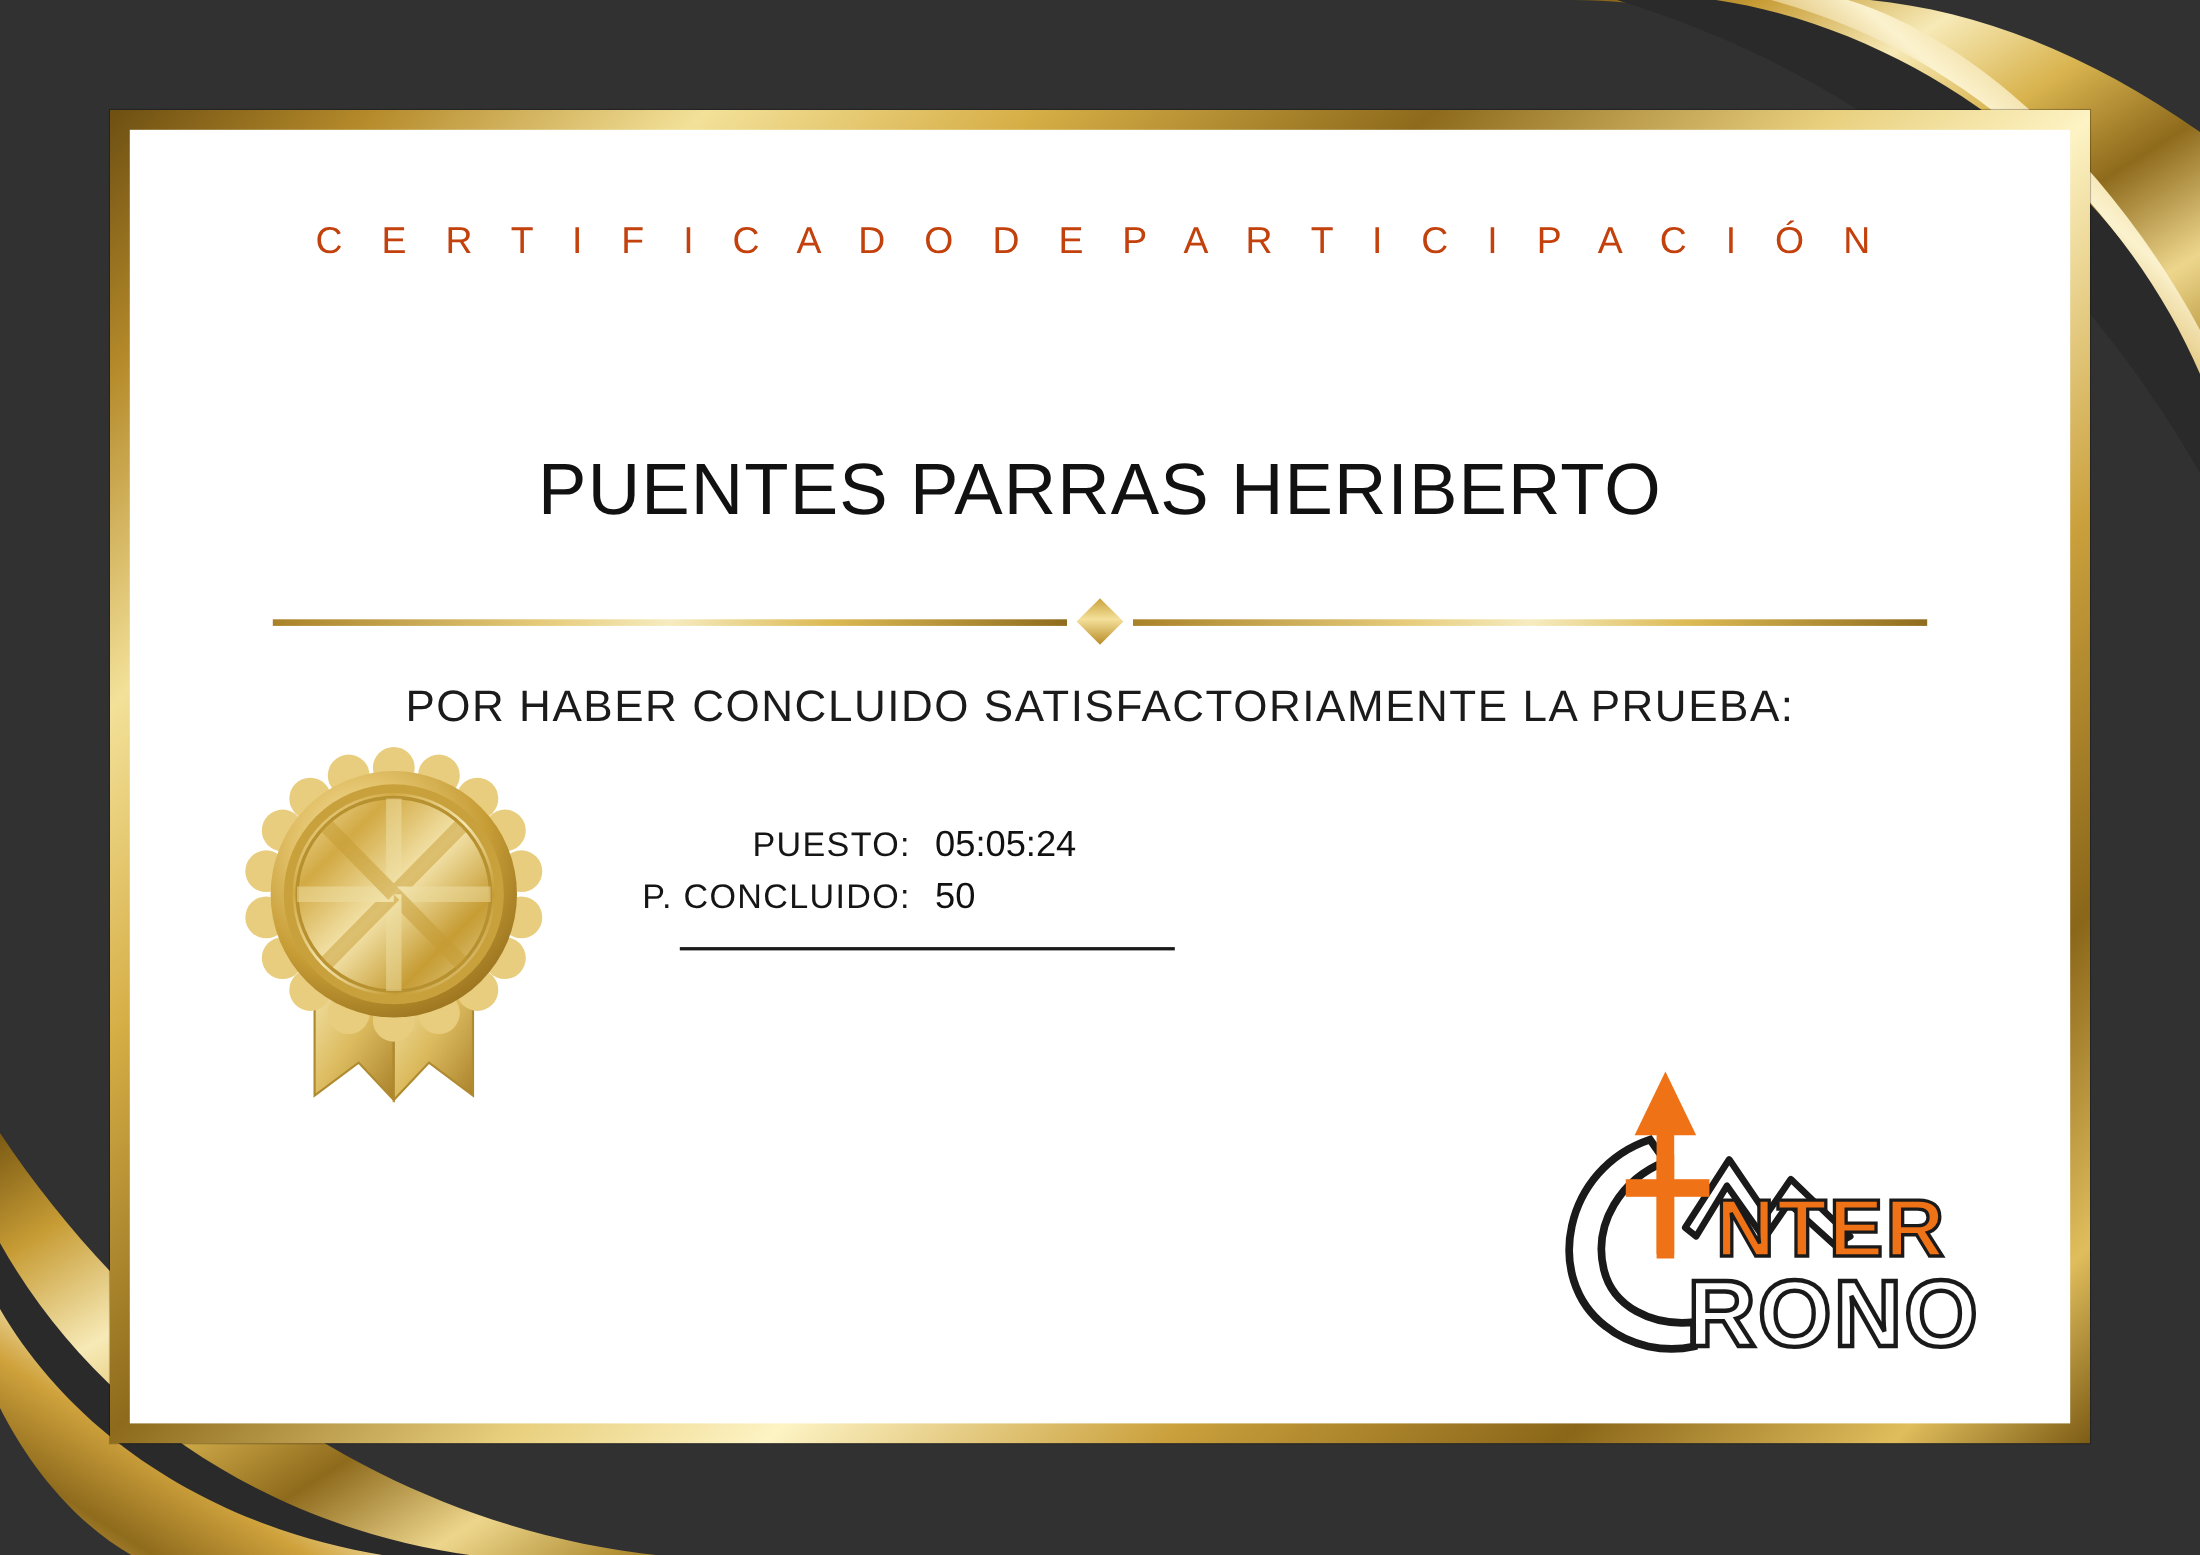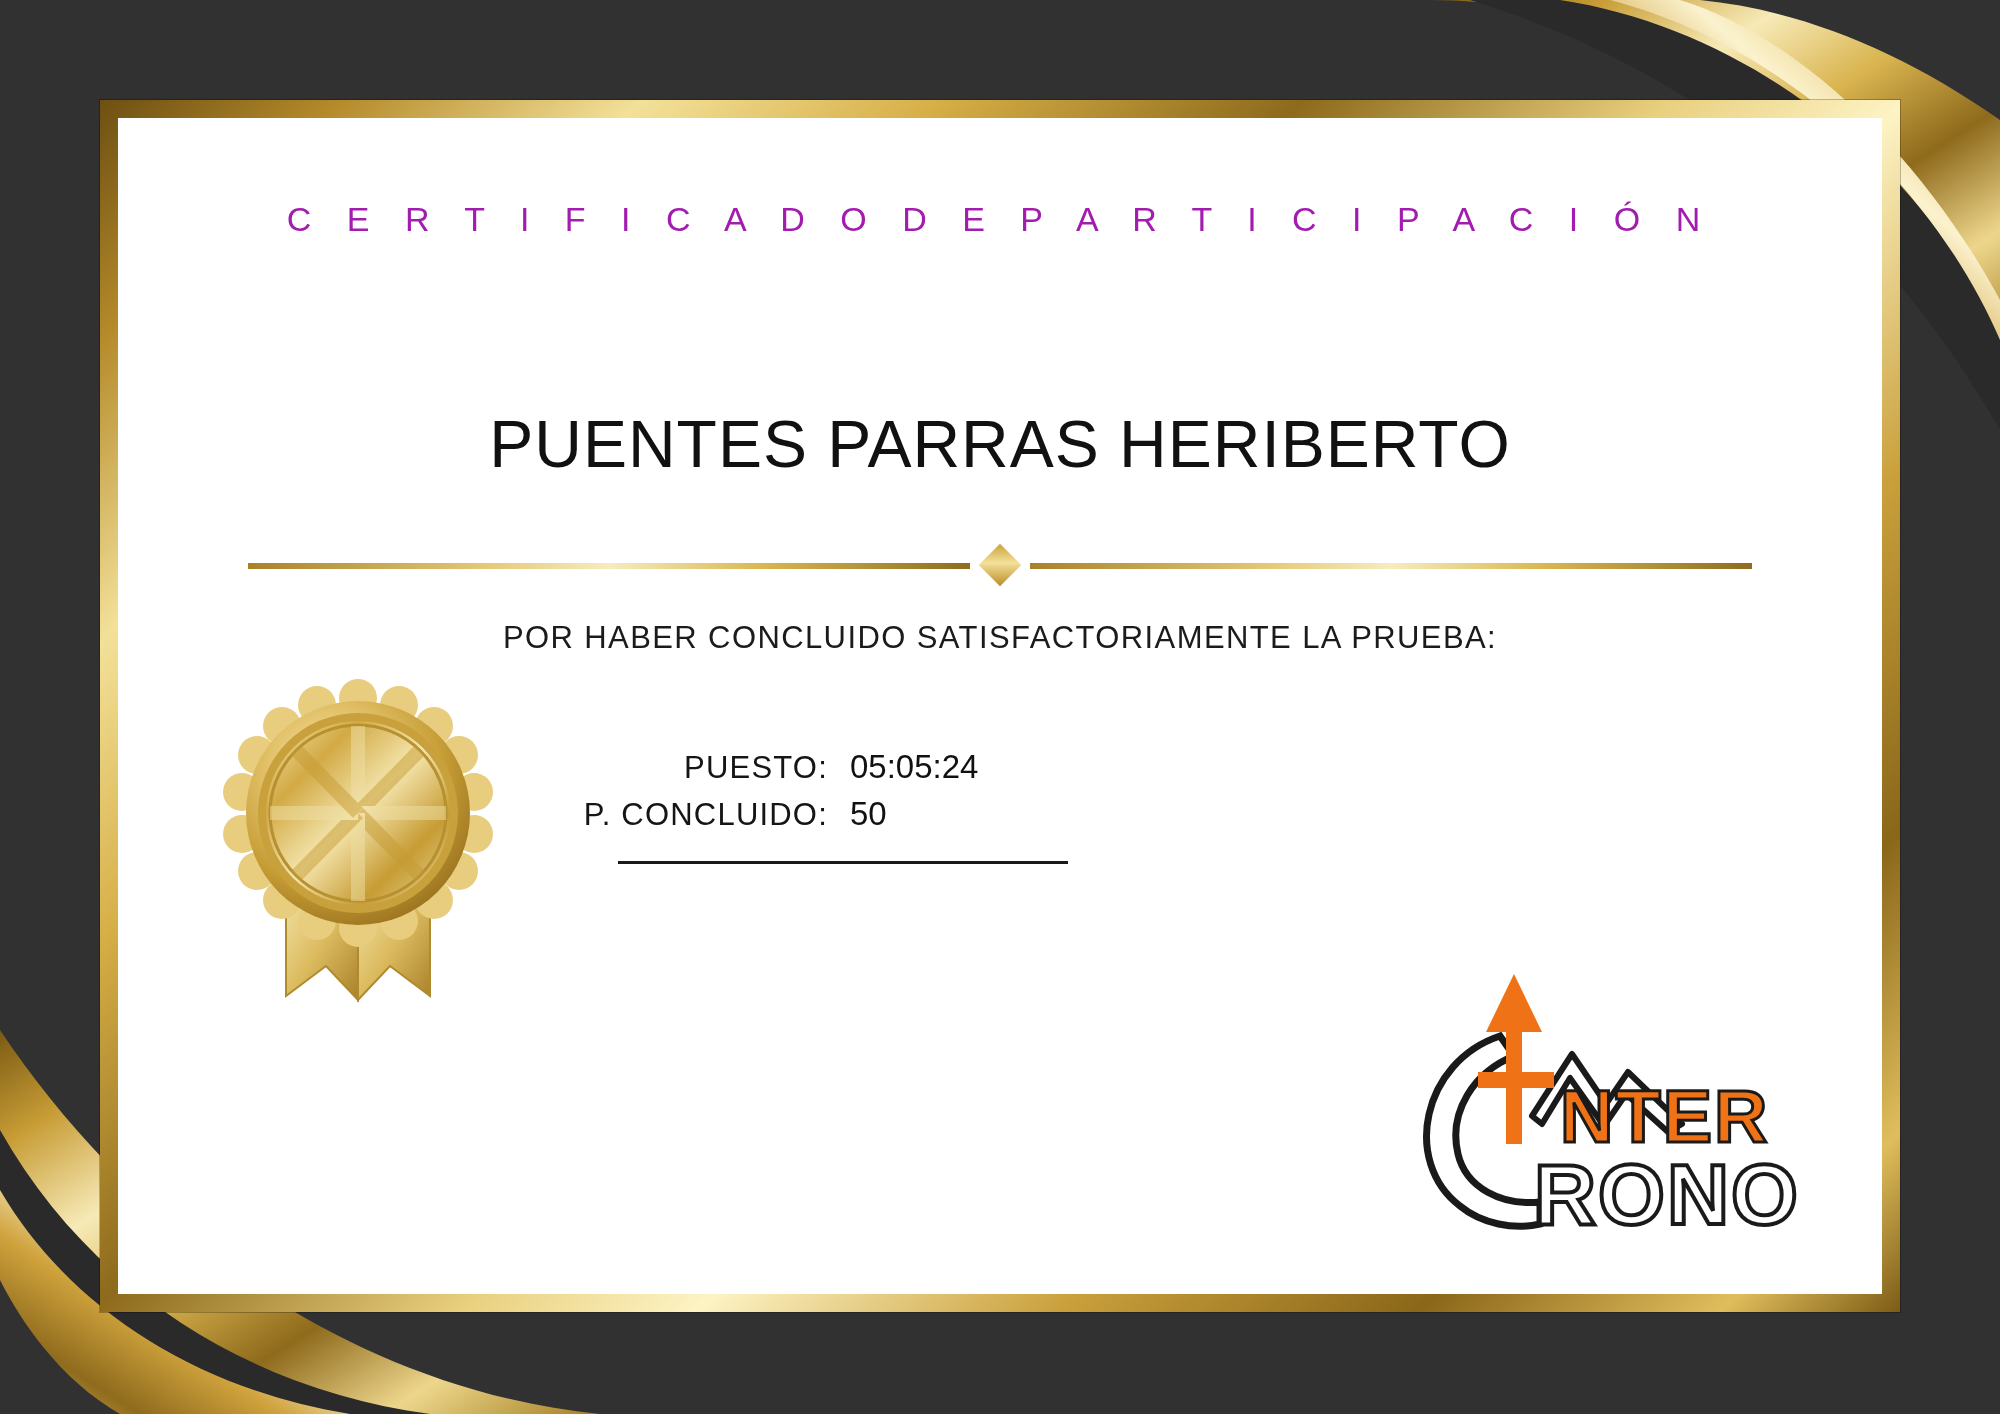--- a/index.html
+++ b/index.html
@@ -65,21 +65,21 @@
 
   
   .cert-kicker {
     position: absolute;
     top: 82px;
     left: 0;
     right: 0;
     text-align: center;
     font-size: 34px;
     letter-spacing: 13px;
-    color: #a21caf;
+    color: #c2410c;
     font-weight: 400;
     white-space: nowrap;
   }
 
   .recipient-name {
     position: absolute;
     top: 288px;
     left: 0;
     right: 0;
     text-align: center;
@@ -116,21 +116,21 @@
     transform: rotate(45deg);
     background: linear-gradient(135deg, #caa13a 0%, #f4e09a 45%, #b88c27 100%);
   }
 
   .subtitle {
     position: absolute;
     top: 502px;
     left: 0;
     right: 0;
     text-align: center;
-    font-size: 31px;
+    font-size: 40px;
     letter-spacing: 1.4px;
     color: #1b1b1b;
     white-space: nowrap;
   }
 
   
   .results {
     position: absolute;
     left: 410px;
     top: 630px;

